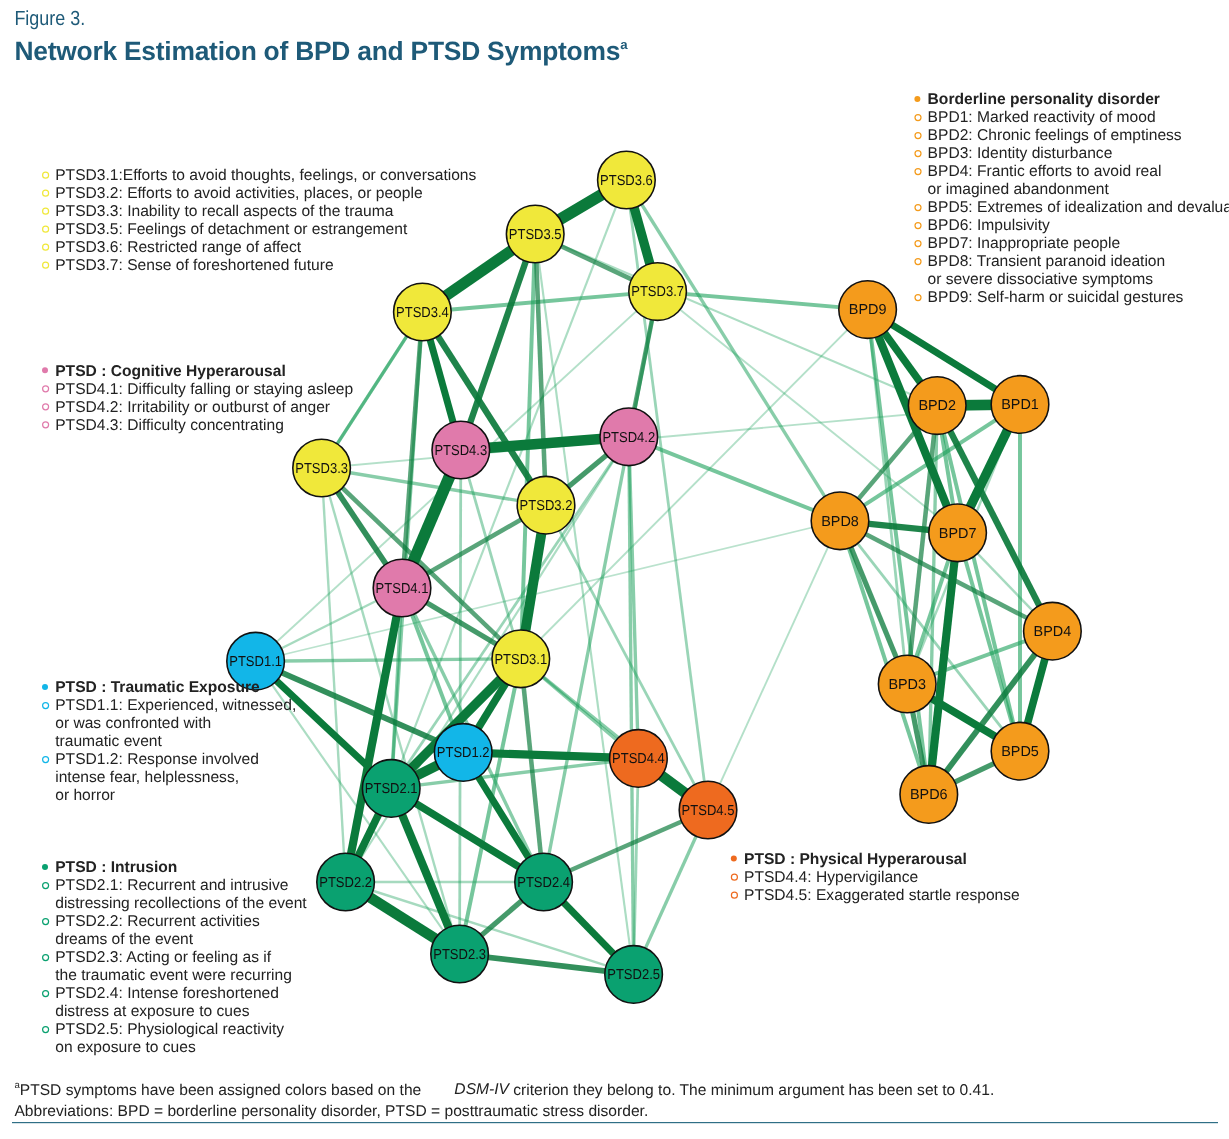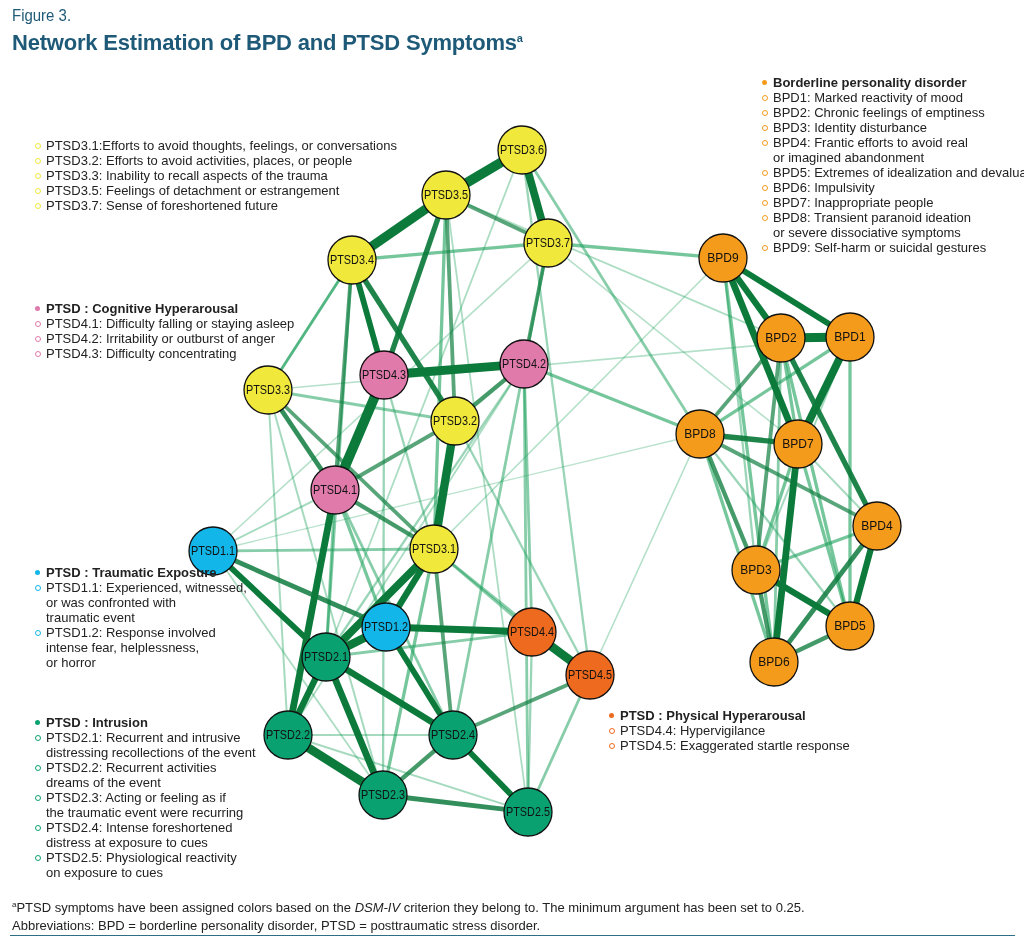--- a/index.html
+++ b/index.html
@@ -13,21 +13,21 @@
   #network { position:absolute; left:0; top:0; }
   .legend { position:absolute; font-size:13px; line-height:15px; color:#222; }
   .legend .row { display:flex; align-items:flex-start; white-space:nowrap; }
   .legend .bullet { width:11px; flex:0 0 11px; display:inline-flex; align-items:center; height:15px; }
   .legend .dot { width:5px; height:5px; border-radius:50%; display:inline-block; }
   .legend .ring { width:4px; height:4px; border-radius:50%; border:1.3px solid; display:inline-block; background:#fff; }
   .legend .head { font-weight:bold; }
   .legend .cont { padding-left:11px; white-space:nowrap; }
   .footnote { position:absolute; left:12px; top:896px; font-size:13px; line-height:18px; color:#222; }
   .footnote sup { font-size:8px; }
-  .footnote em { font-style:italic; }
+  .footnote em { font-style:italic;margin-left:24px; }
   .rule { position:absolute; left:10px; right:9px; top:935px; height:1px; background:#2f6f86; }
   .node-label { font-family:"Liberation Sans", sans-serif; font-size:12px; fill:#111; }
 </style>
 </head>
 <body>
 
 <div class="fig-label">Figure 3.</div>
 <div class="fig-title"><span>Network Estimation of BPD and PTSD Symptoms</span><sup>a</sup></div>
 
 <svg id="network" width="1024" height="949" viewBox="0 0 1024 949">
@@ -281,20 +281,26 @@
     <div class="row">
       <span class="bullet">
         <span class="ring" style="border-color:#f0e83a"></span>
       </span>
       <span>PTSD3.5: Feelings of detachment or estrangement</span>
     </div>
     <div class="row">
       <span class="bullet">
         <span class="ring" style="border-color:#f0e83a"></span>
       </span>
+      <span>PTSD3.6: Restricted range of affect</span>
+    </div>
+    <div class="row">
+      <span class="bullet">
+        <span class="ring" style="border-color:#f0e83a"></span>
+      </span>
       <span>PTSD3.7: Sense of foreshortened future</span>
     </div>
   </div>
 <div class="legend" id="lg-cognitive" style="left:35px; top:301px;">
     <div class="row">
       <span class="bullet">
         <span class="dot" style="background:#e07aab"></span>
       </span>
       <span class="head">PTSD : Cognitive Hyperarousal</span>
     </div>
@@ -463,16 +469,16 @@
     </div>
     <div class="row">
       <span class="bullet">
         <span class="ring" style="border-color:#ee6a1f"></span>
       </span>
       <span>PTSD4.5: Exaggerated startle response</span>
     </div>
   </div>
 
 <div class="footnote">
-  <div><sup>a</sup><span>PTSD symptoms have been assigned colors based on the </span><em>DSM-IV</em><span> criterion they belong to. The minimum argument has been set to 0.25.</span></div>
+  <div><sup>a</sup><span>PTSD symptoms have been assigned colors based on the </span><em>DSM-IV</em><span> criterion they belong to. The minimum argument has been set to 0.41.</span></div>
   <div>Abbreviations: BPD = borderline personality disorder, PTSD = posttraumatic stress disorder.</div>
 </div>
 <div class="rule"></div>
 
 </body></html>

